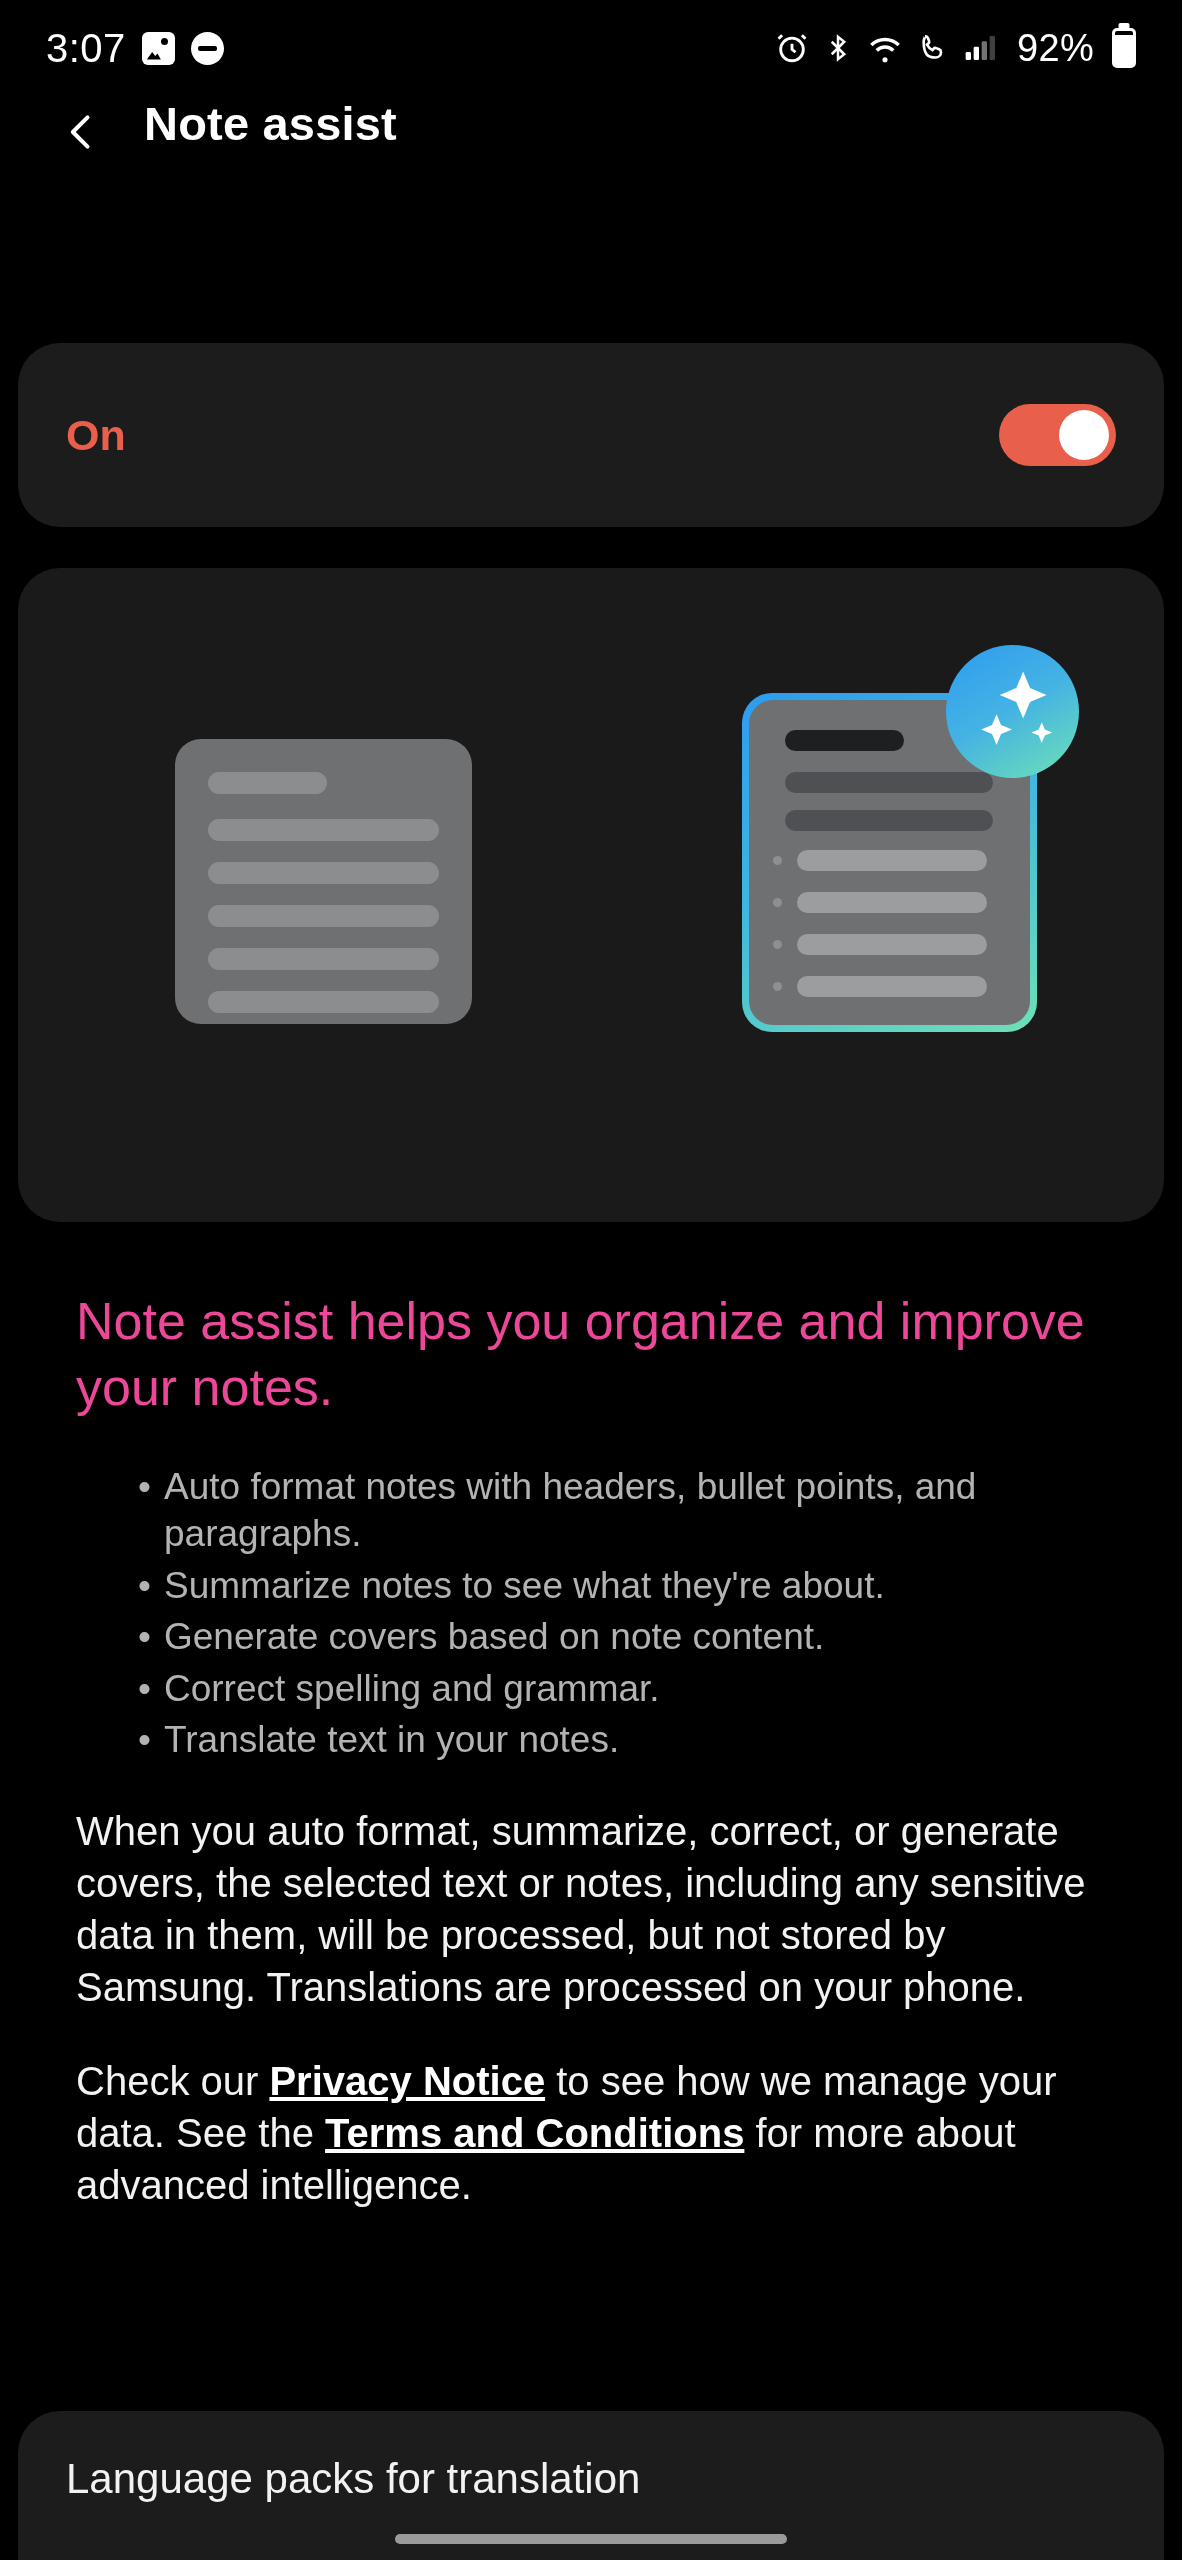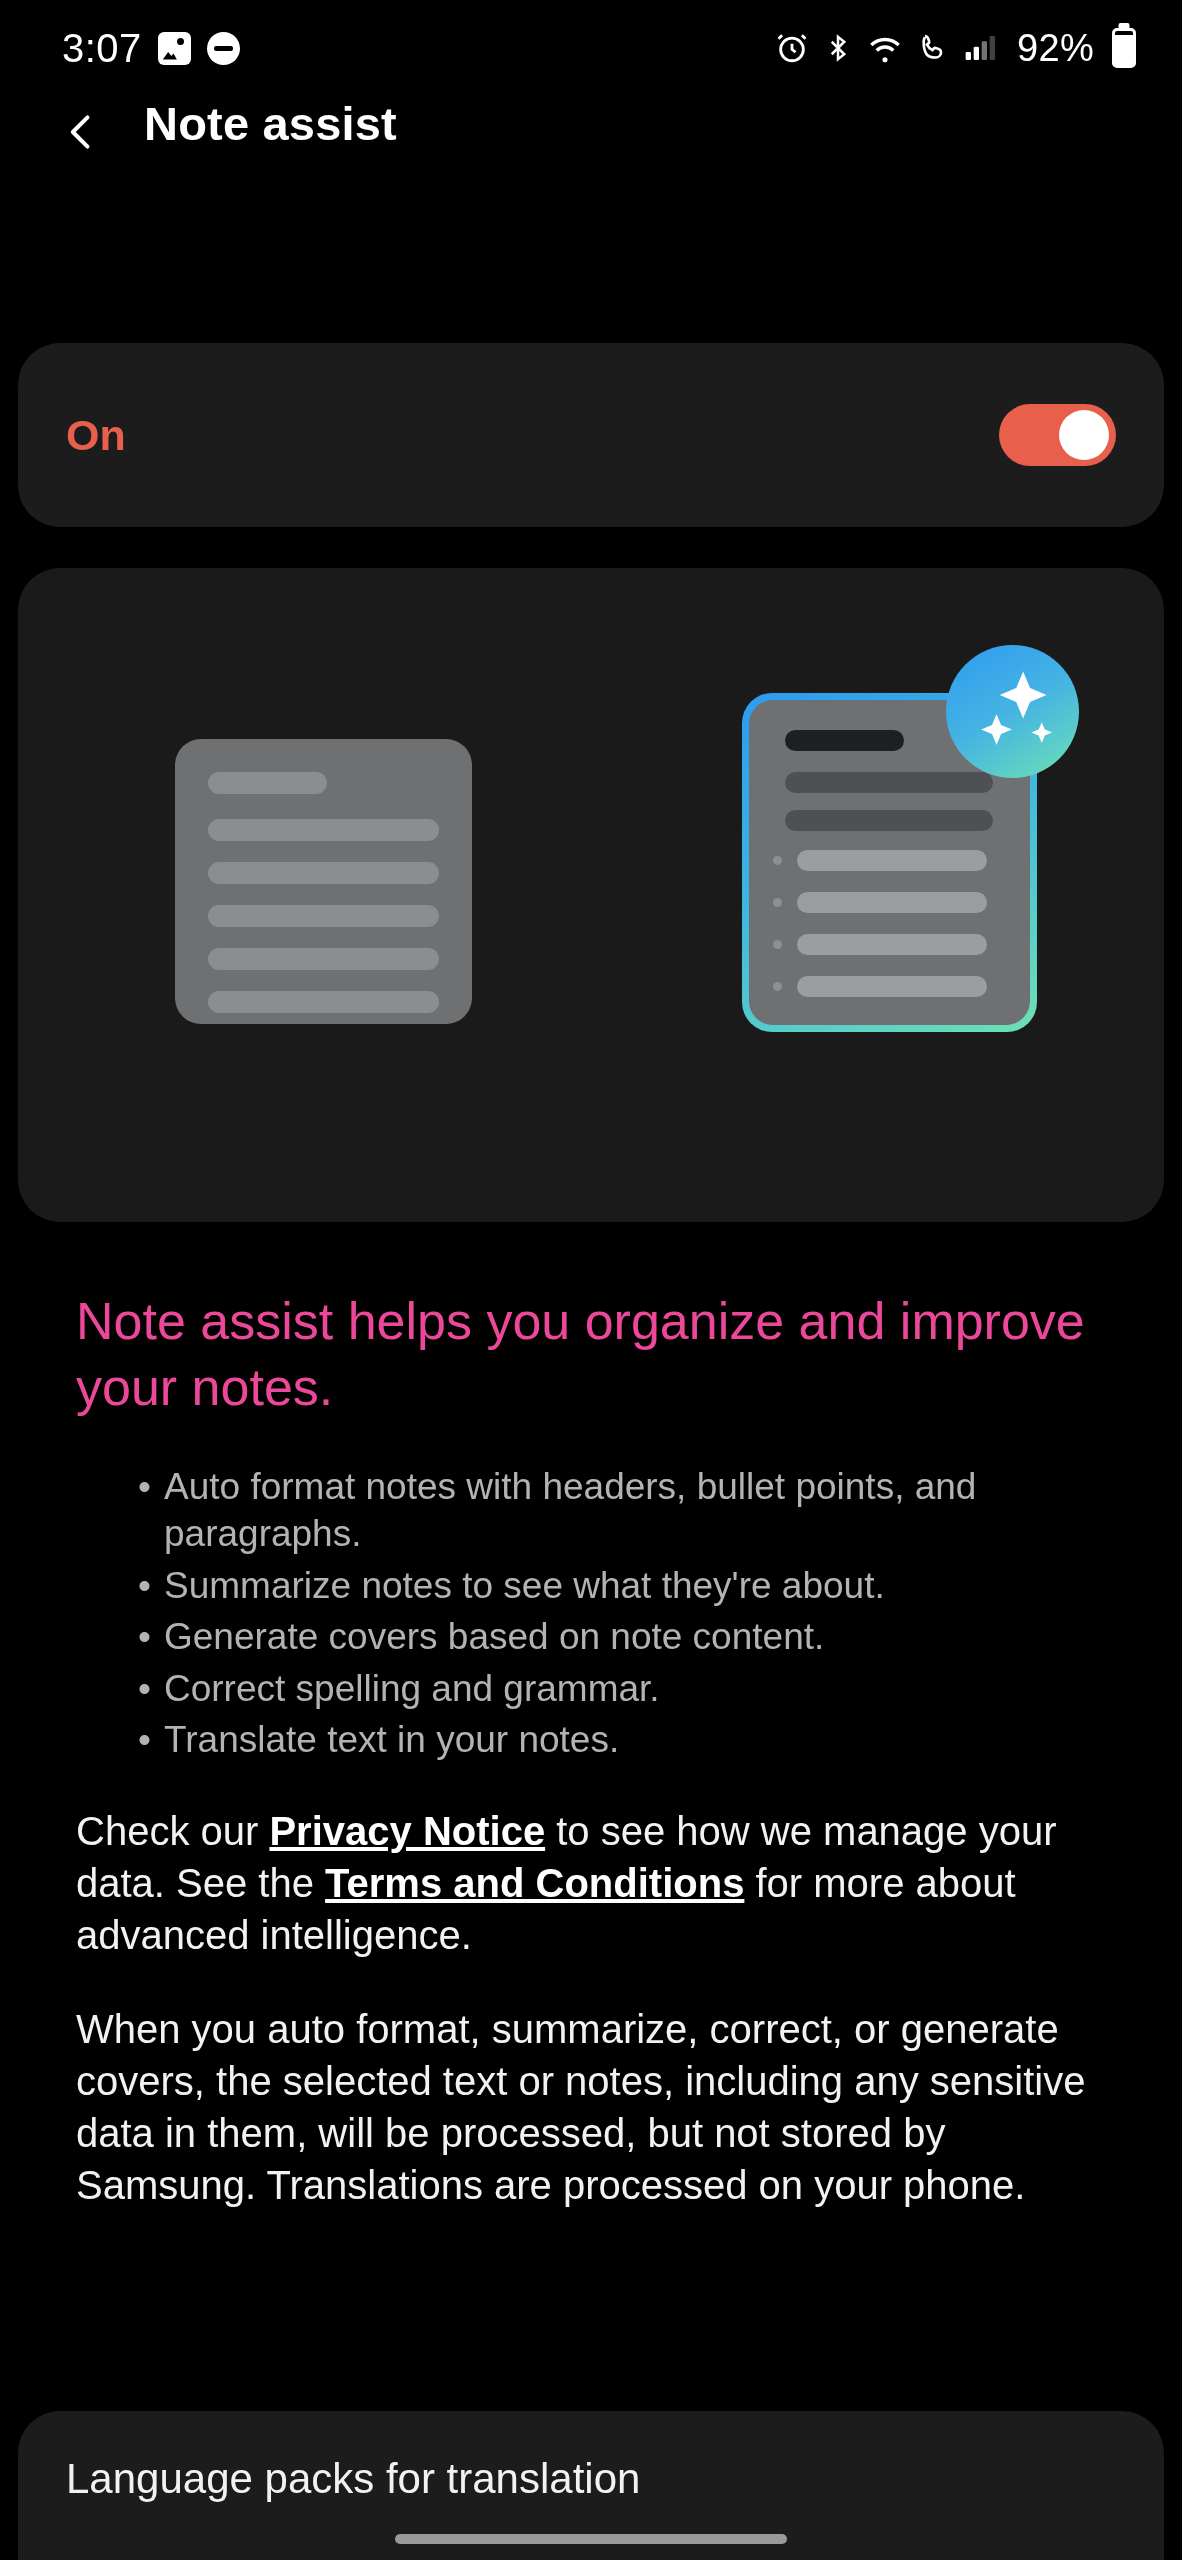--- a/index.html
+++ b/index.html
@@ -25,21 +25,20 @@
     height: 96px;
     display: flex;
     align-items: center;
     padding: 0 46px;
     color: #fff;
   }
   .status-left {
     display: flex;
     align-items: center;
     gap: 16px;
-    margin-left: 16px;
   }
   .status-time {
     font-size: 40px;
     font-weight: 500;
     letter-spacing: 0.5px;
   }
   .icon-img {
     width: 33px; height: 33px;
     border-radius: 6px;
     background: #fff;
@@ -406,22 +405,22 @@
 
   <div class="body-wrap">
     <p class="intro">Note assist helps you organize and improve your notes.</p>
     <ul class="bullets">
       <li>Auto format notes with headers, bullet points, and paragraphs.</li>
       <li>Summarize notes to see what they're about.</li>
       <li>Generate covers based on note content.</li>
       <li>Correct spelling and grammar.</li>
       <li>Translate text in your notes.</li>
     </ul>
+    <p class="para">When you auto format, summarize, correct, or generate covers, the selected text or notes, including any sensitive data in them, will be processed, but not stored by Samsung. Translations are processed on your phone.</p>
     <p class="para links"><span>Check our </span><a>Privacy Notice</a><span> to see how we manage your data. See the </span><a>Terms and Conditions</a><span> for more about advanced intelligence.</span></p>
-    <p class="para">When you auto format, summarize, correct, or generate covers, the selected text or notes, including any sensitive data in them, will be processed, but not stored by Samsung. Translations are processed on your phone.</p>
   </div>
 
   <div class="bottom-card">
     <div class="bottom-card-title">Language packs for translation</div>
   </div>
 
   <div class="home-indicator"></div>
 </div>
 
 </body></html>

